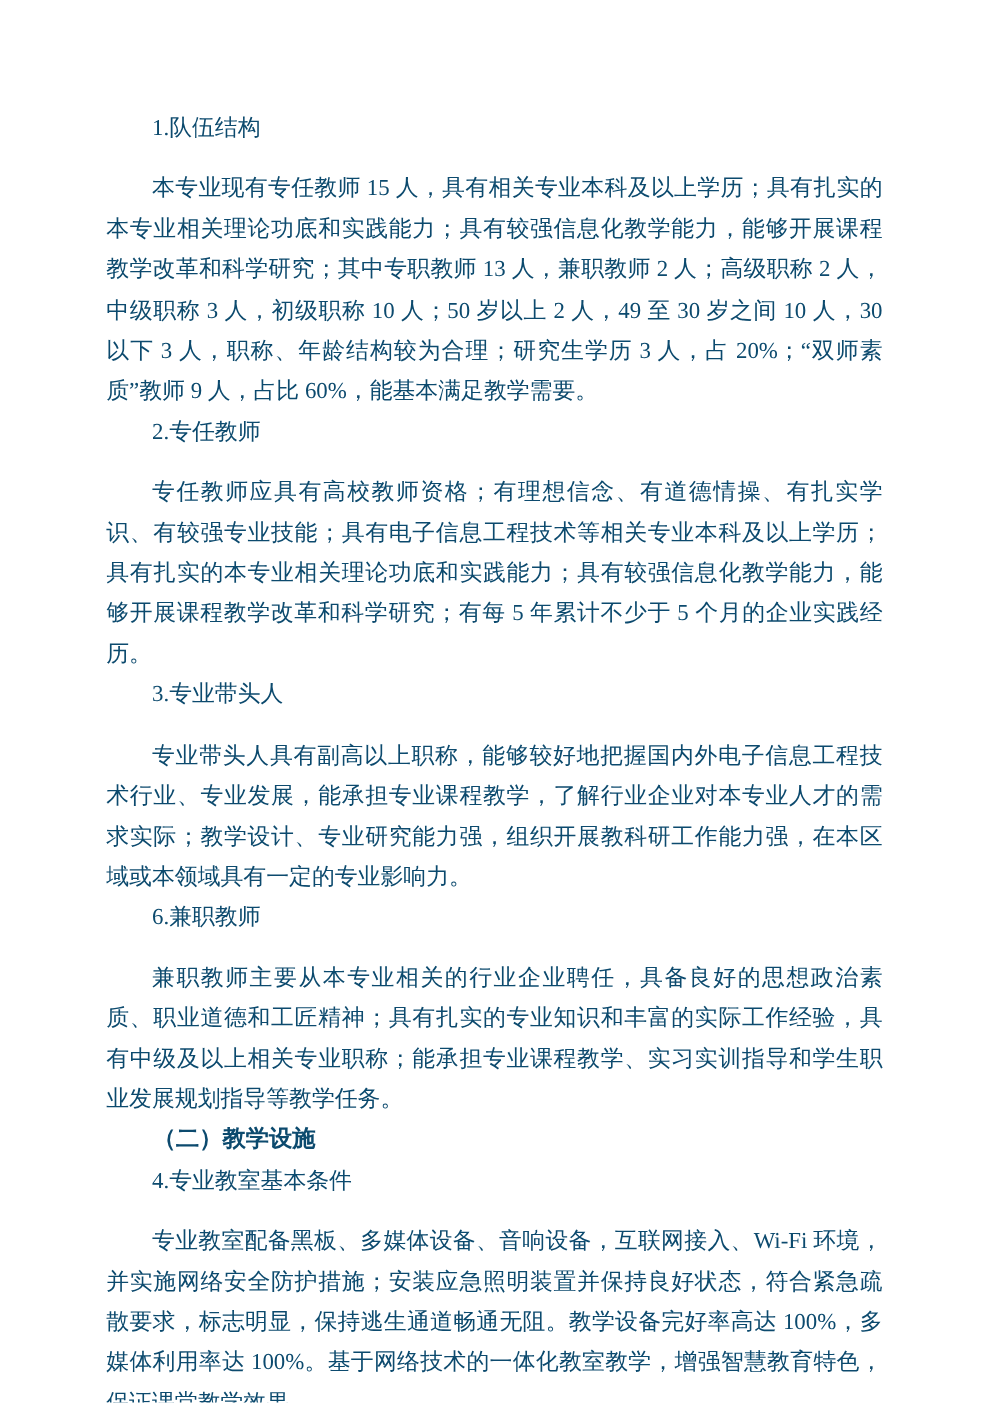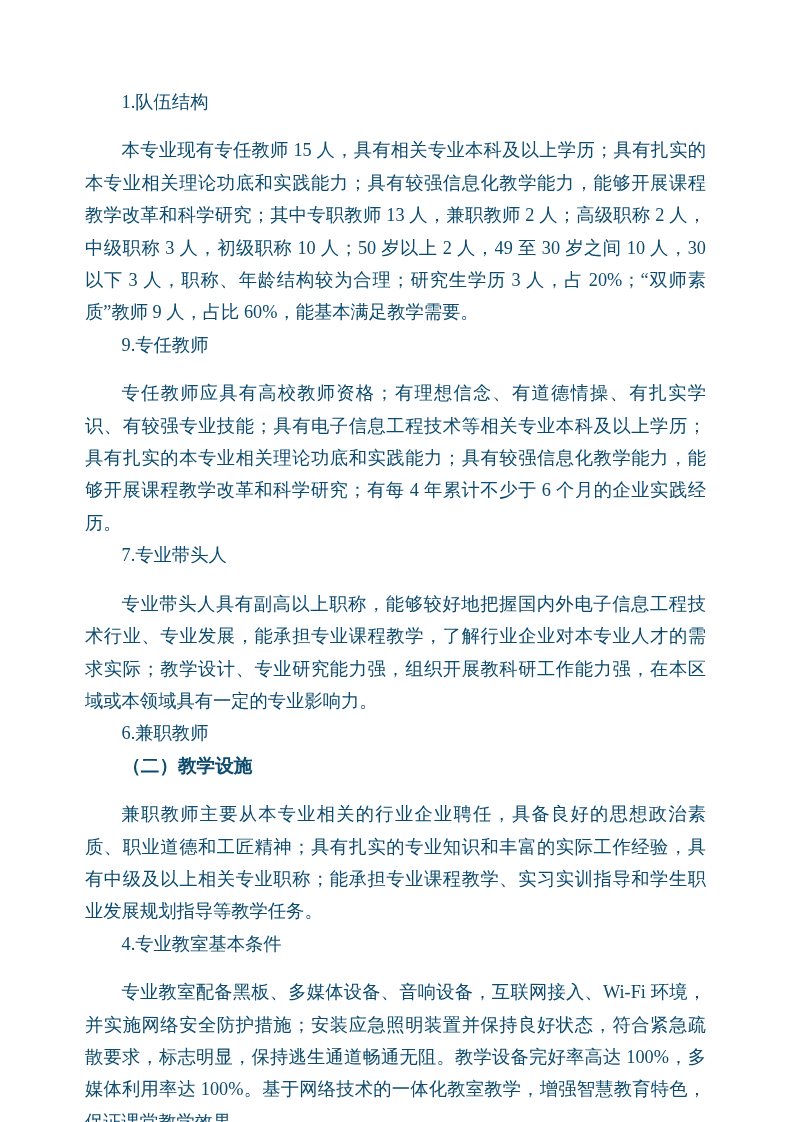--- a/index.html
+++ b/index.html
@@ -36,22 +36,22 @@
     font-weight: bold;
     font-size: 18.6px;
   }
 </style>
 </head>
 <body>
 
 <div class="page">
   <p class="block">1.队伍结构</p>
   <p class="block para">本专业现有专任教师 15 人，具有相关专业本科及以上学历；具有扎实的本专业相关理论功底和实践能力；具有较强信息化教学能力，能够开展课程教学改革和科学研究；其中专职教师 13 人，兼职教师 2 人；高级职称 2 人，中级职称 3 人，初级职称 10 人；50 岁以上 2 人，49 至 30 岁之间 10 人，30 以下 3 人，职称、年龄结构较为合理；研究生学历 3 人，占 20%；“双师素质”教师 9 人，占比 60%，能基本满足教学需要。</p>
-  <p class="block">9.专任教师</p>
-  <p class="block para">专任教师应具有高校教师资格；有理想信念、有道德情操、有扎实学识、有较强专业技能；具有电子信息工程技术等相关专业本科及以上学历；具有扎实的本专业相关理论功底和实践能力；具有较强信息化教学能力，能够开展课程教学改革和科学研究；有每 4 年累计不少于 6 个月的企业实践经历。</p>
-  <p class="block">7.专业带头人</p>
+  <p class="block">2.专任教师</p>
+  <p class="block para">专任教师应具有高校教师资格；有理想信念、有道德情操、有扎实学识、有较强专业技能；具有电子信息工程技术等相关专业本科及以上学历；具有扎实的本专业相关理论功底和实践能力；具有较强信息化教学能力，能够开展课程教学改革和科学研究；有每 5 年累计不少于 5 个月的企业实践经历。</p>
+  <p class="block">3.专业带头人</p>
   <p class="block para">专业带头人具有副高以上职称，能够较好地把握国内外电子信息工程技术行业、专业发展，能承担专业课程教学，了解行业企业对本专业人才的需求实际；教学设计、专业研究能力强，组织开展教科研工作能力强，在本区域或本领域具有一定的专业影响力。</p>
   <p class="block">6.兼职教师</p>
+  <p class="block para">兼职教师主要从本专业相关的行业企业聘任，具备良好的思想政治素质、职业道德和工匠精神；具有扎实的专业知识和丰富的实际工作经验，具有中级及以上相关专业职称；能承担专业课程教学、实习实训指导和学生职业发展规划指导等教学任务。</p>
   <p class="block bold-heading">（二）教学设施</p>
-  <p class="block para">兼职教师主要从本专业相关的行业企业聘任，具备良好的思想政治素质、职业道德和工匠精神；具有扎实的专业知识和丰富的实际工作经验，具有中级及以上相关专业职称；能承担专业课程教学、实习实训指导和学生职业发展规划指导等教学任务。</p>
   <p class="block">4.专业教室基本条件</p>
   <p class="block para">专业教室配备黑板、多媒体设备、音响设备，互联网接入、Wi-Fi 环境，并实施网络安全防护措施；安装应急照明装置并保持良好状态，符合紧急疏散要求，标志明显，保持逃生通道畅通无阻。教学设备完好率高达 100%，多媒体利用率达 100%。基于网络技术的一体化教室教学，增强智慧教育特色，保证课堂教学效果。</p>
 </div>
 
 </body></html>

